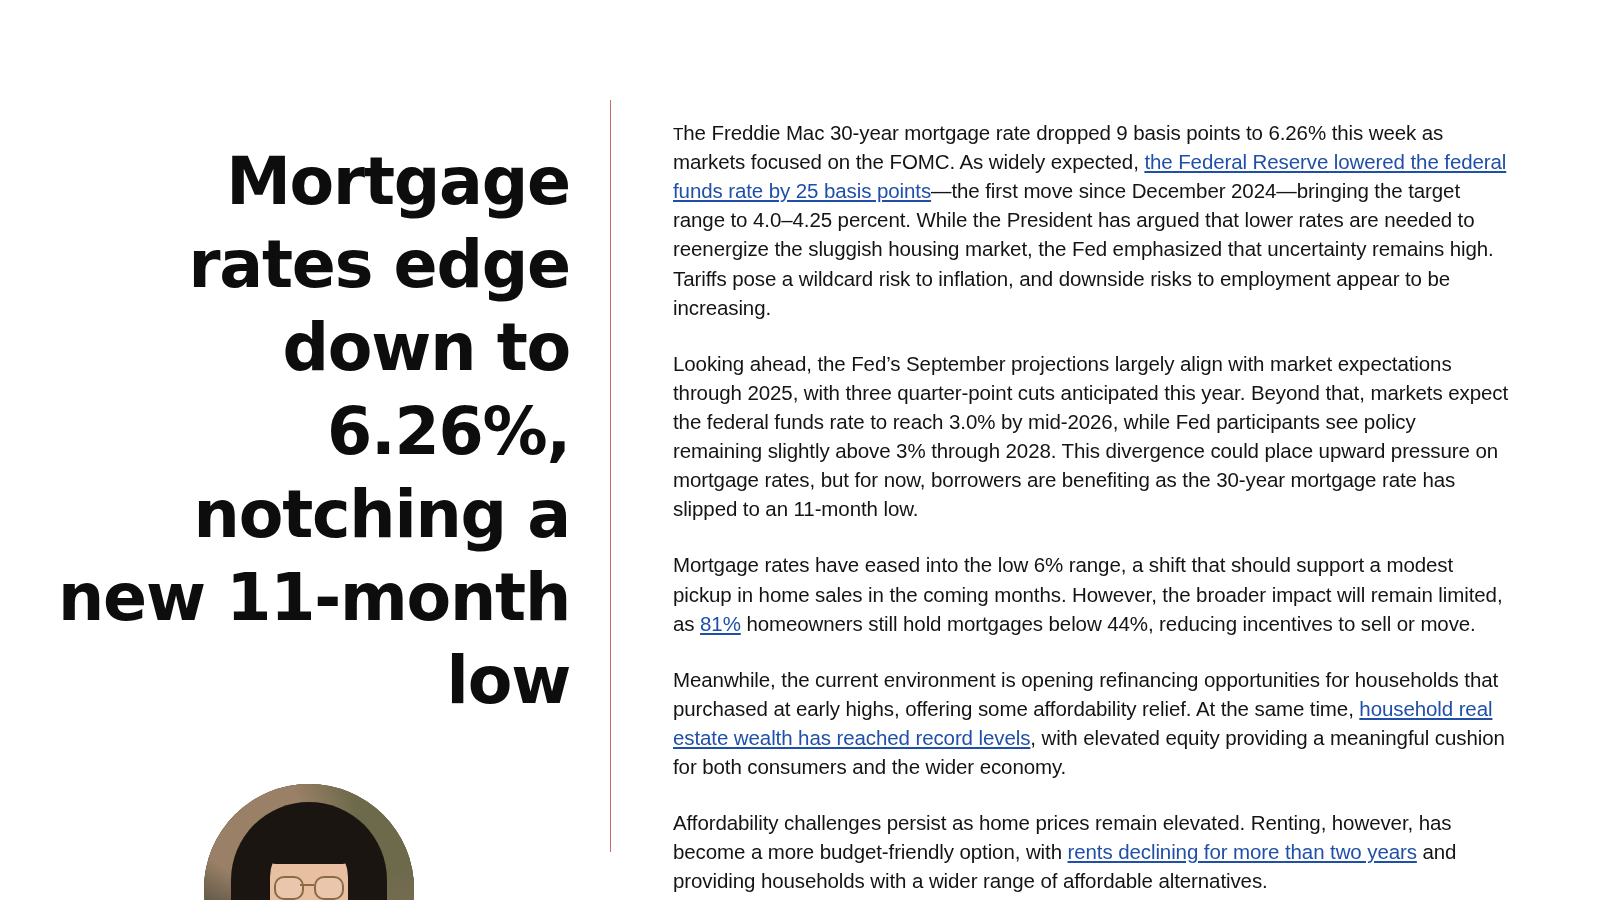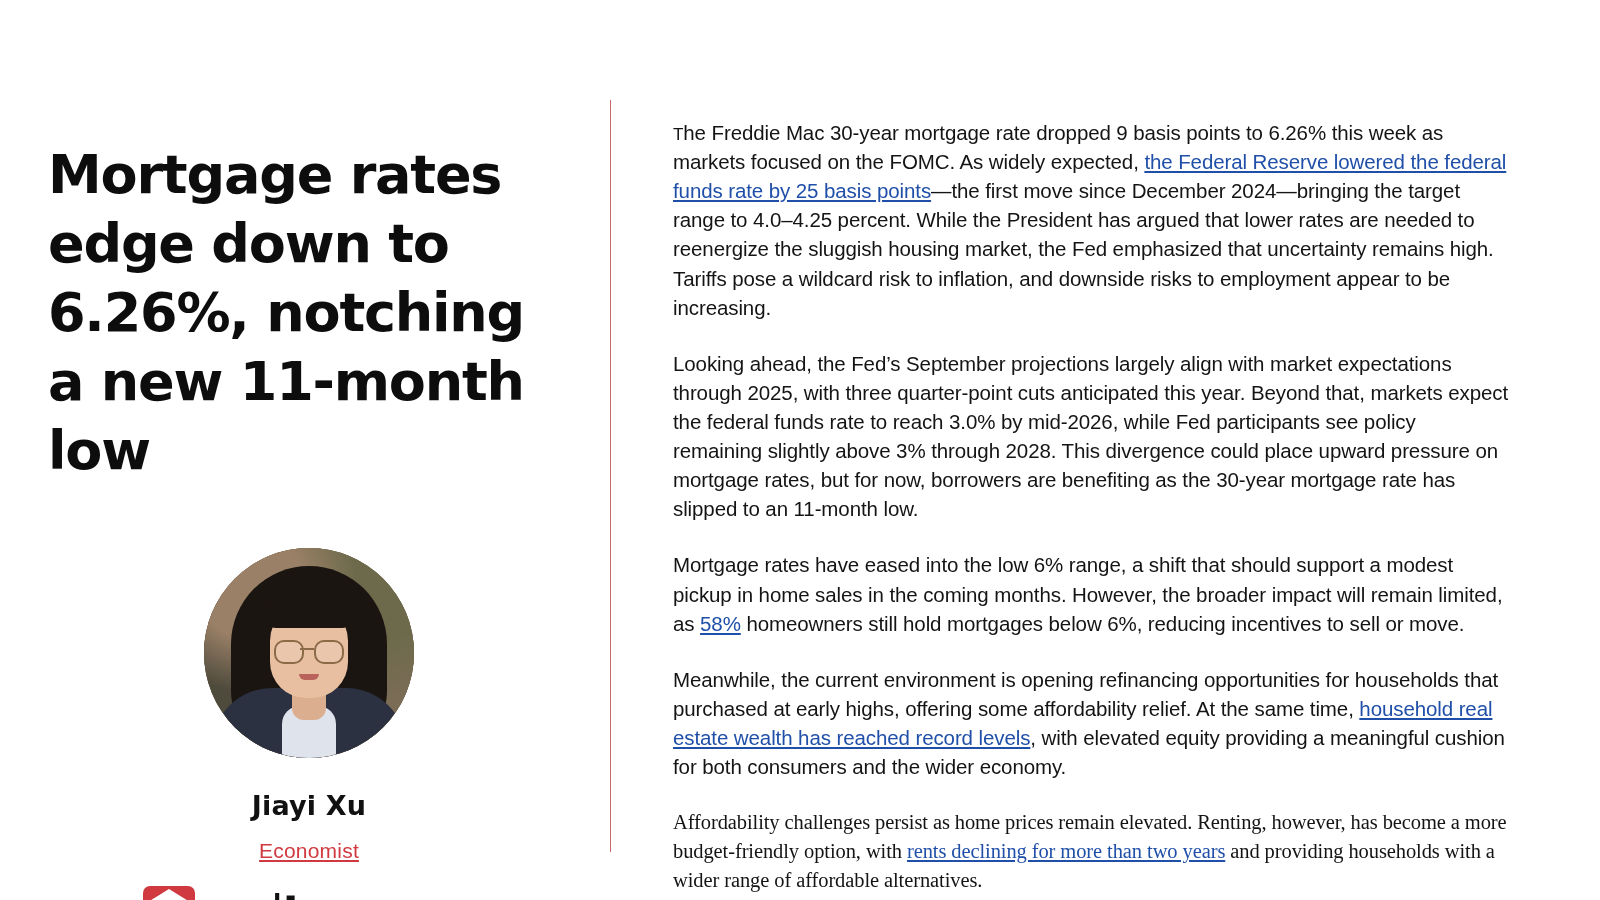--- a/index.html
+++ b/index.html
@@ -27,26 +27,27 @@
     width: 610px;
     box-sizing: border-box;
     padding: 140px 40px 0 48px;
     display: flex;
     flex-direction: column;
     align-items: flex-start;
   }
   .headline {
     font-family: "DejaVu Sans", sans-serif;
     font-weight: 700;
-    font-size: 54px;
+    font-size: 65px;
     line-height: 1.28;
     letter-spacing: -1.2px;
     color: #0d0d0d;
     margin: 0;
     max-width: 545px;
+    text-align: right;
   }
   .author-block {
     width: 100%;
     display: flex;
     flex-direction: column;
     align-items: center;
     margin-top: 62px;
   }
   .avatar {
     width: 210px;
@@ -228,21 +229,21 @@
     box-sizing: border-box;
     padding: 118px 90px 0 62px;
   }
   .body-p {
     font-size: 20.5px;
     line-height: 1.42;
     color: #141414;
     margin: 0 0 27px 0;
     letter-spacing: -0.1px;
   }
-  .body-p:last-child { margin-bottom: 7px; font-family: Liberation Serif, serif; }
+  .body-p:last-child { margin-bottom: 7px; }
   .body-p .smallcap {
     font-size: 17px;
   }
   .link {
     color: #1f4fa8;
     text-decoration: underline;
     text-underline-offset: 2px;
     cursor: pointer;
   }
 </style>
@@ -287,19 +288,19 @@
 
     </div>
   </div>
 
   <div class="divider"></div>
 
   <div class="right-col">
 
     <p class="body-p" id="p1"><span class="smallcap">T</span><span>he Freddie Mac 30-year mortgage rate dropped 9 basis points to 6.26% this week as markets focused on the FOMC. As widely expected, </span><span class="link">the Federal Reserve lowered the federal funds rate by 25 basis points</span><span>—the first move since December 2024—bringing the target range to 4.0–4.25 percent. While the President has argued that lower rates are needed to reenergize the sluggish housing market, the Fed emphasized that uncertainty remains high. Tariffs pose a wildcard risk to inflation, and downside risks to employment appear to be increasing.</span></p>
     <p class="body-p" id="p2"><span>Looking ahead, the Fed’s September projections largely align with market expectations through 2025, with three quarter-point cuts anticipated this year. Beyond that, markets expect the federal funds rate to reach 3.0% by mid-2026, while Fed participants see policy remaining slightly above 3% through 2028. This divergence could place upward pressure on mortgage rates, but for now, borrowers are benefiting as the 30-year mortgage rate has slipped to an 11-month low.</span></p>
-    <p class="body-p" id="p3"><span>Mortgage rates have eased into the low 6% range, a shift that should support a modest pickup in home sales in the coming months. However, the broader impact will remain limited, as </span><span class="link">58%</span><span> homeowners still hold mortgages below 6%, reducing incentives to sell or move.</span></p>
+    <p class="body-p" id="p3"><span>Mortgage rates have eased into the low 6% range, a shift that should support a modest pickup in home sales in the coming months. However, the broader impact will remain limited, as </span><span class="link">81%</span><span> homeowners still hold mortgages below 44%, reducing incentives to sell or move.</span></p>
     <p class="body-p" id="p4"><span>Meanwhile, the current environment is opening refinancing opportunities for households that purchased at early highs, offering some affordability relief. At the same time, </span><span class="link">household real estate wealth has reached record levels</span><span>, with elevated equity providing a meaningful cushion for both consumers and the wider economy.</span></p>
     <p class="body-p" id="p5"><span>Affordability challenges persist as home prices remain elevated. Renting, however, has become a more budget-friendly option, with </span><span class="link">rents declining for more than two years</span><span> and providing households with a wider range of affordable alternatives.</span></p>
 
   </div>
 
 </div>
 
 </body></html>

